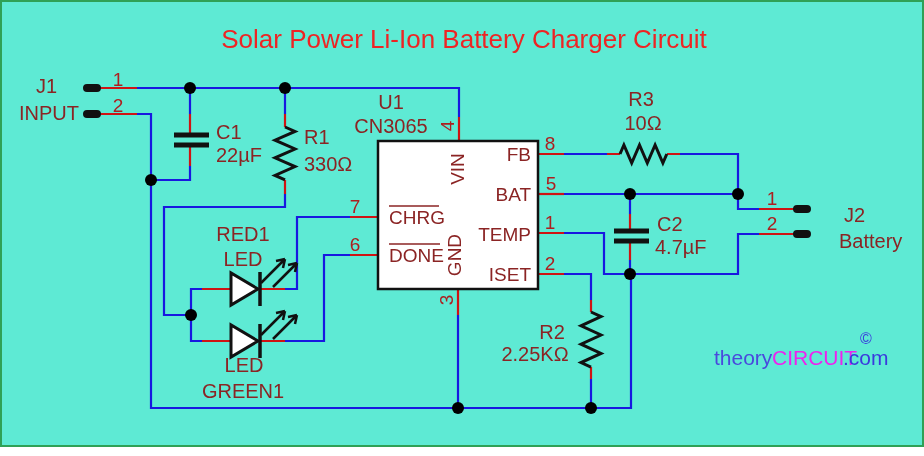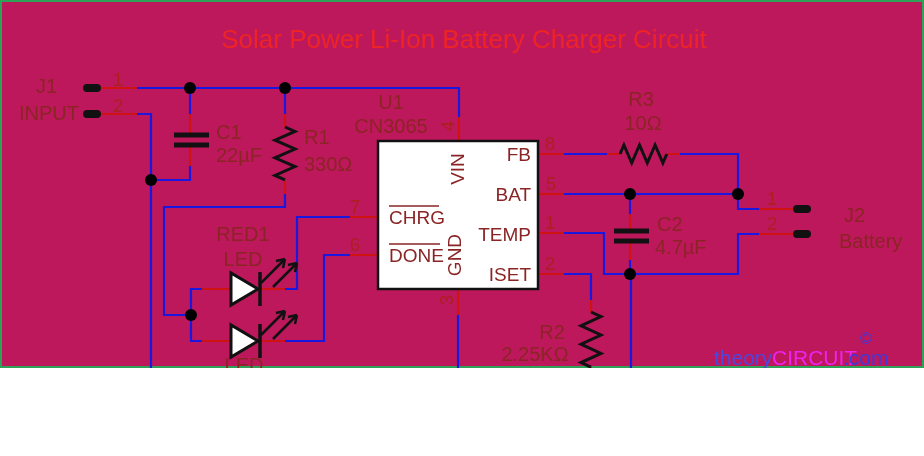--- a/index.html
+++ b/index.html
@@ -1,18 +1,18 @@
 <!DOCTYPE html>
 <html><head>
 <meta charset="utf-8">
 <style>
   html,body{margin:0;padding:0;background:#fff;}
   #frame{
-    width:924px;height:368px;box-sizing:border-box;
-    border:2px solid #2fa156;background:#be185d;position:relative;
+    width:924px;height:447px;box-sizing:border-box;
+    border:2px solid #2fa156;background:#5eead4;position:relative;
     font-family:"Liberation Sans",sans-serif;
   }
   svg{display:block;}
   text{font-family:"Liberation Sans",sans-serif;}
   .lbl{fill:#8b2424;font-size:20px;}
   .pinname{fill:#8b2424;font-size:19px;}
   .pinnum{fill:#ad1f1f;font-size:19px;}
   .title{fill:#ee2424;font-size:26px;}
   .blue{stroke:#1818e0;stroke-width:2.2;fill:none;}
   .redw{stroke:#cf1313;stroke-width:2.2;fill:none;}

